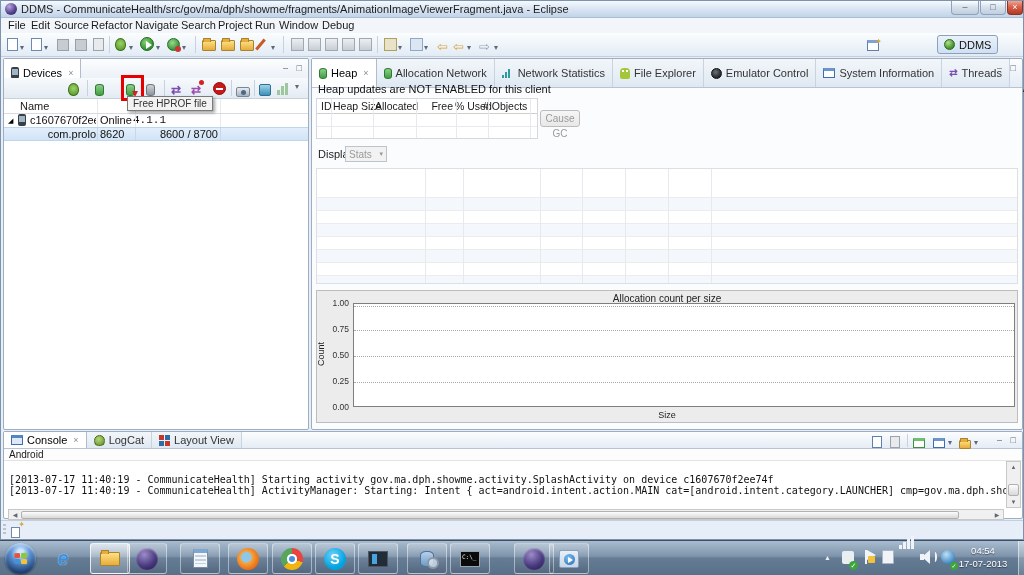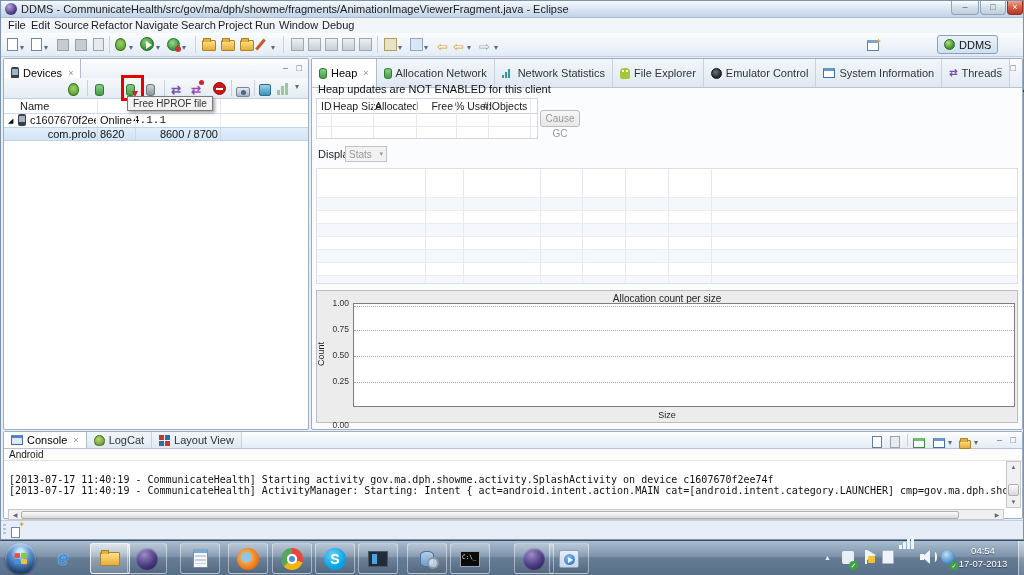--- a/index.html
+++ b/index.html
@@ -341,21 +341,21 @@
         <div class="plot" style="left:36px;top:12px;width:662px;height:104px;">
           <div class="gline" style="top:2px;"></div>
           <div class="gline" style="top:26px;"></div>
           <div class="gline" style="top:52px;"></div>
           <div class="gline" style="top:78px;"></div>
         </div>
         <span class="tick" style="left:8px;top:7px;">1.00</span>
         <span class="tick" style="left:8px;top:33px;">0.75</span>
         <span class="tick" style="left:8px;top:59px;">0.50</span>
         <span class="tick" style="left:8px;top:85px;">0.25</span>
-        <span class="tick" style="left:8px;top:129px;">0.00</span>
+        <span class="tick" style="left:8px;top:111px;">0.00</span>
         <span class="abs" style="left:-8px;top:58px;font-size:9px;color:#222;transform:rotate(-90deg);">Count</span>
         <div class="abs" style="left:0;top:119px;width:100%;text-align:center;font-size:9px;color:#222;">Size</div>
       </div>
     </div>
 
     <div class="view" style="left:2px;top:430px;width:1020px;height:88px;">
       <div class="vtabrow" style="height:17px;">
         <div class="vtab active" style="font-size:11px;">
             <span class="consoleico"></span>
             <span>Console</span>

